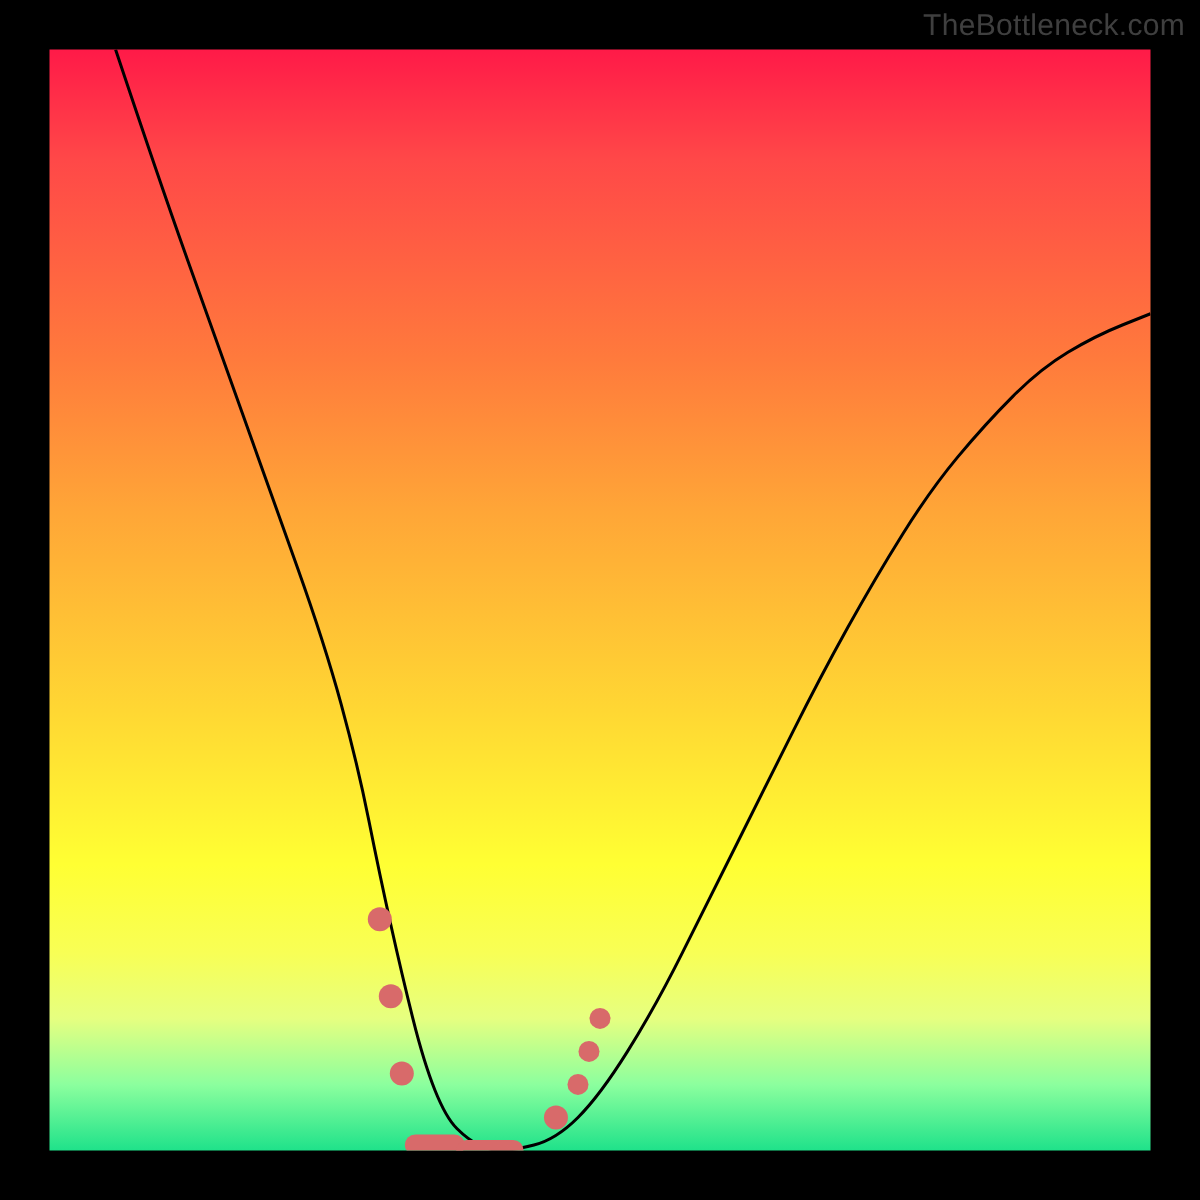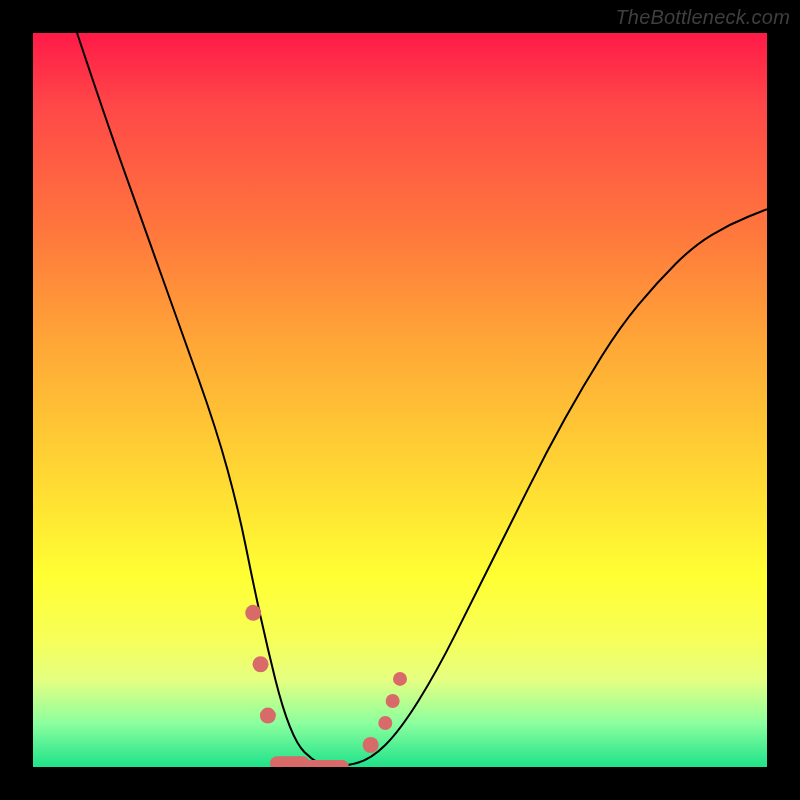--- a/index.html
+++ b/index.html
@@ -32,21 +32,20 @@
     );
   }
   .watermark {
     position: absolute;
     top: 6px;
     right: 10px;
     color: #3f3f3f;
     font-size: 20px;
     font-weight: 500;
     letter-spacing: 0.2px;
-    font-style: italic;
   }
   svg.curve {
     position: absolute;
     left: 33px;
     top: 33px;
     width: 734px;
     height: 734px;
   }
   .curve-path {
     fill: none;

